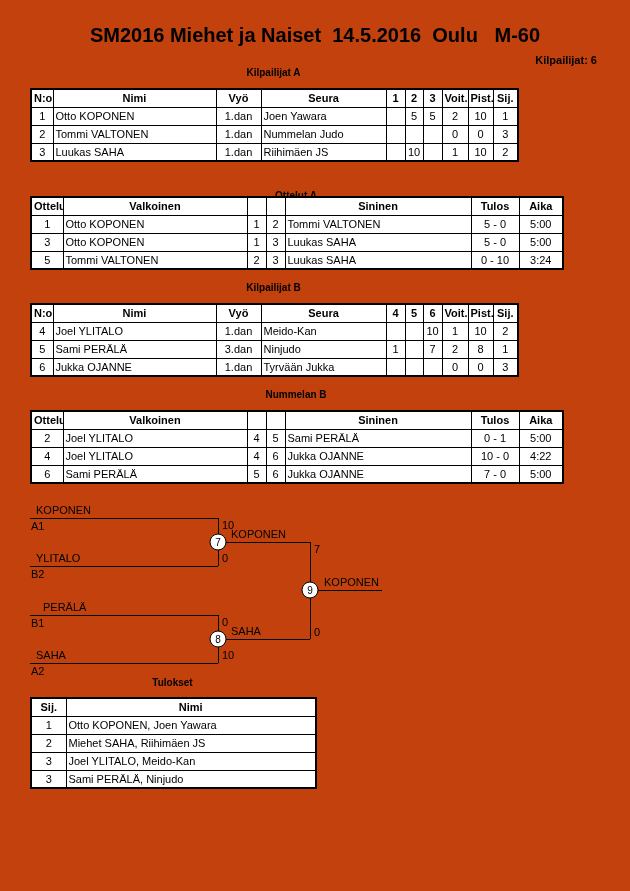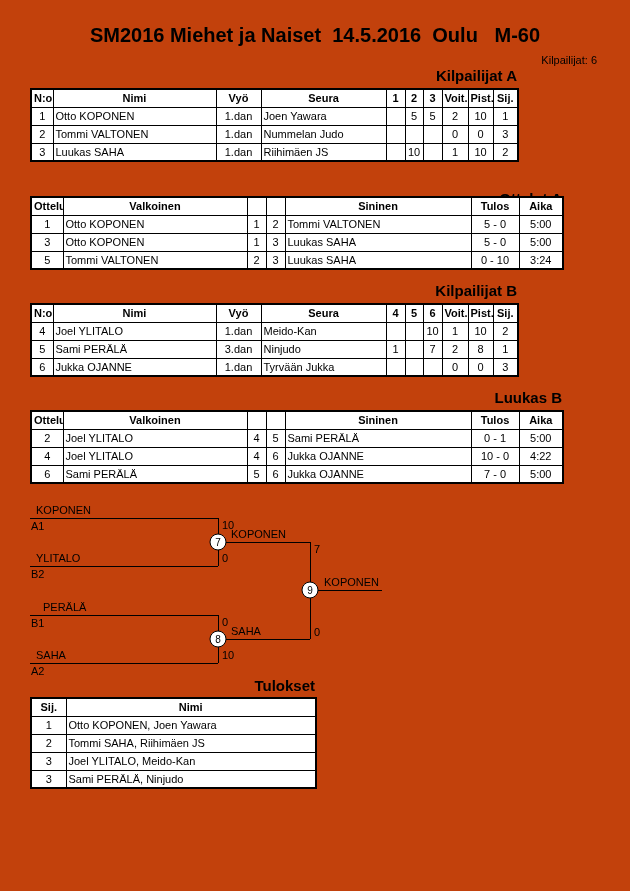--- a/index.html
+++ b/index.html
@@ -9,24 +9,24 @@
     font-family:"Liberation Sans", sans-serif;
     color:#000;
   }
   .page { position:relative; width:630px; height:891px; background:#c2410c; overflow:hidden; }
   .title {
     position:absolute; top:24px; left:0; width:630px;
     text-align:center; font-size:20px; font-weight:bold; white-space:pre;
   }
   .competitors {
     position:absolute; top:54px; right:33px;
-    font-size:11px; font-weight:normal;
+    font-size:11px; font-weight:bold;
   }
   .sec-heading {
-    position:absolute; font-size:15px; font-weight:bold; text-align:right;
+    position:absolute; font-size:10px; font-weight:bold; text-align:center;
   }
   table.dtable {
     position:absolute; border-collapse:collapse; table-layout:fixed;
     border:2px solid #000; background:#fff; font-size:11px;
   }
   .dtable th, .dtable td {
     border:1px solid #000; height:18px; padding:0 2px;
     white-space:nowrap; overflow:hidden; vertical-align:middle;
   }
   .dtable th { font-weight:bold; text-align:center; }
@@ -229,21 +229,21 @@
         <td class="tc"></td>
         <td class="tc"></td>
         <td class="tc"></td>
         <td class="tc">0</td>
         <td class="tc">0</td>
         <td class="tc">3</td>
       </tr>
     </tbody>
   </table>
 
-  <div class="sec-heading" style="top:389px;left:30px;width:532px">Luukas B</div>
+  <div class="sec-heading" style="top:389px;left:30px;width:532px">Nummelan B</div>
   <table class="dtable" style="top:410px;left:30px;width:532px">
     <colgroup>
       <col style="width:32px">
         <col style="width:184px">
         <col style="width:19px">
         <col style="width:19px">
       <col style="width:186px">
         <col style="width:48px">
         <col style="width:44px">
     </colgroup>
@@ -341,21 +341,21 @@
         <th>Nimi</th>
       </tr>
     </thead>
     <tbody>
       <tr>
         <td class="tc">1</td>
         <td class="tl p5">Otto KOPONEN, Joen Yawara</td>
       </tr>
       <tr>
         <td class="tc">2</td>
-        <td class="tl p5">Tommi SAHA, Riihimäen JS</td>
+        <td class="tl p5">Miehet SAHA, Riihimäen JS</td>
       </tr>
       <tr>
         <td class="tc">3</td>
         <td class="tl p5">Joel YLITALO, Meido-Kan</td>
       </tr>
       <tr>
         <td class="tc">3</td>
         <td class="tl p5">Sami PERÄLÄ, Ninjudo</td>
       </tr>
     </tbody>

